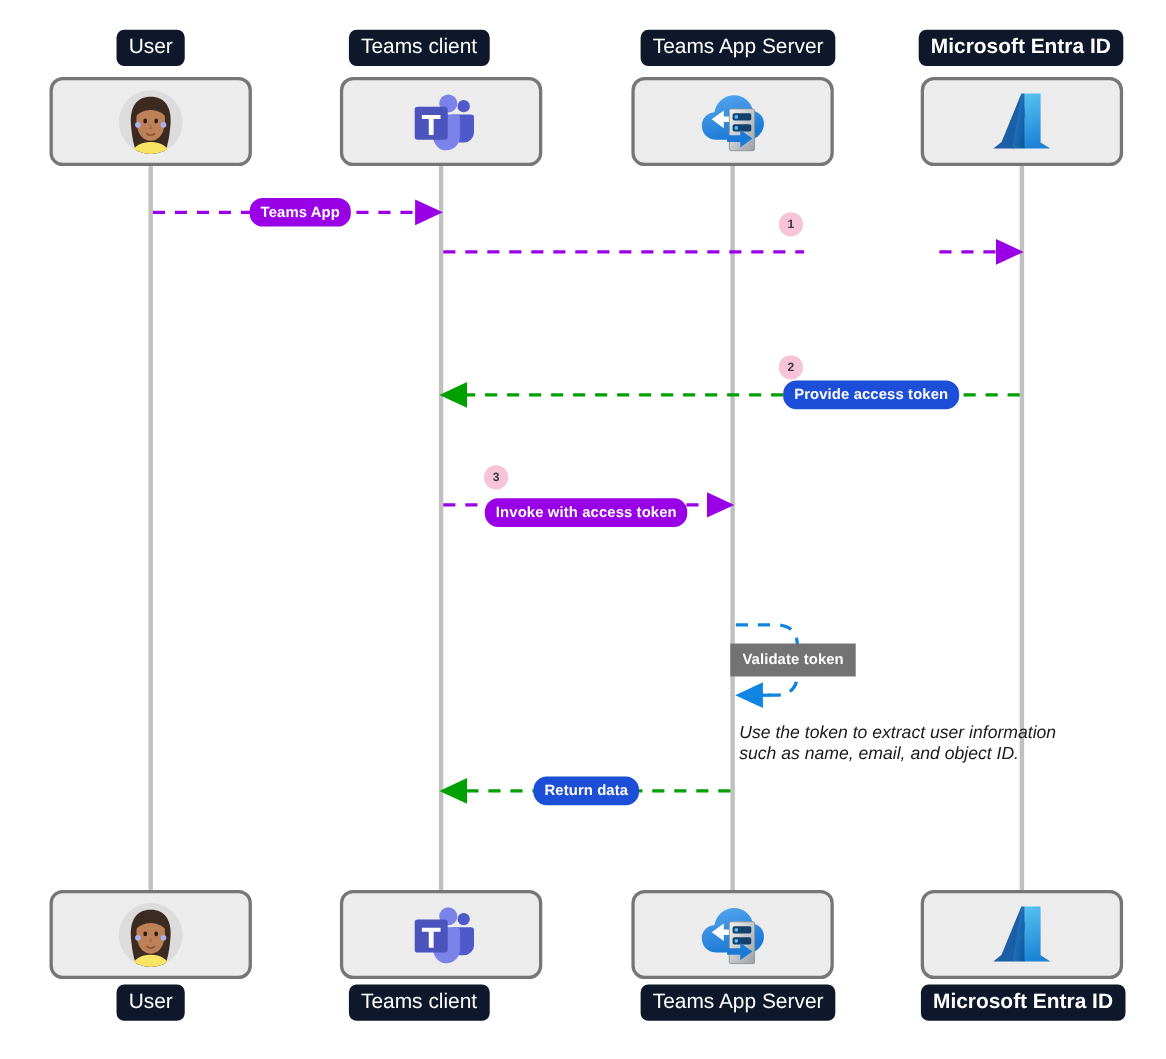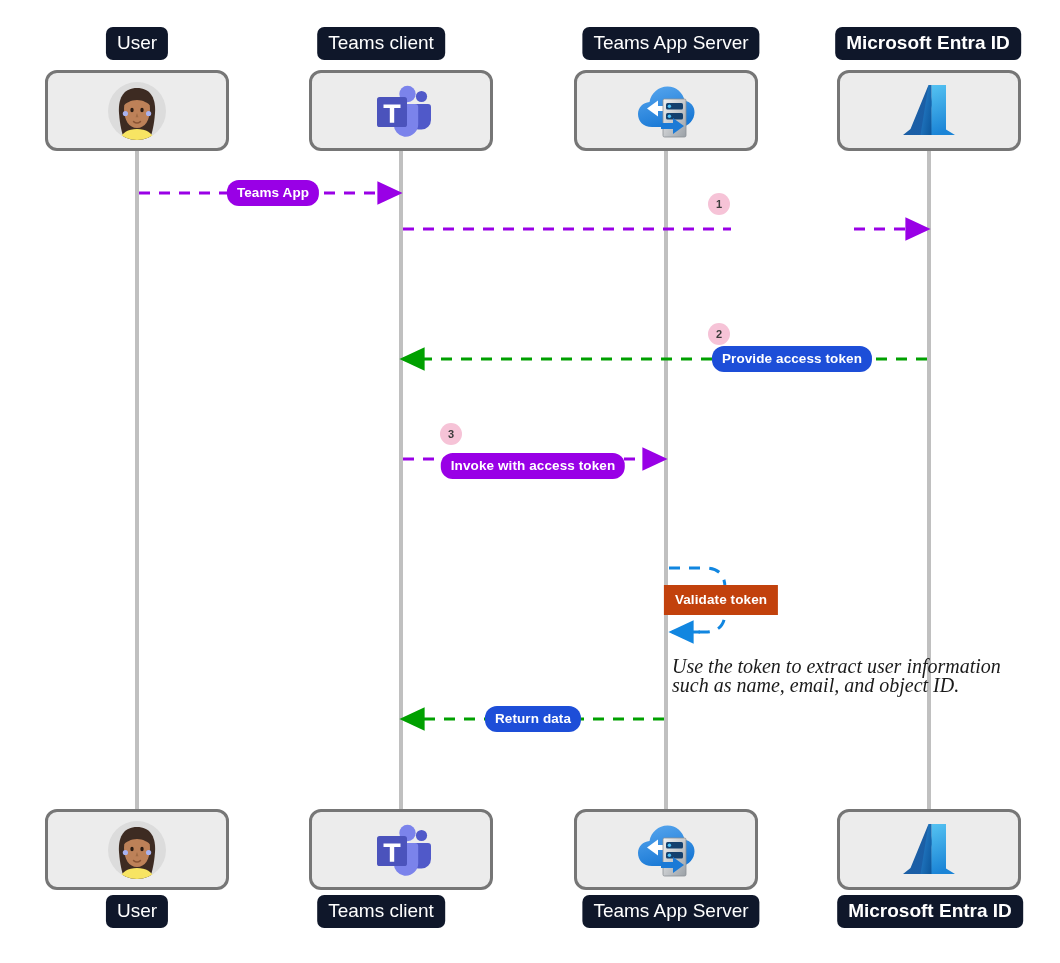--- a/index.html
+++ b/index.html
@@ -31,37 +31,37 @@
   
   .msg-label{
     position:absolute;transform:translate(-50%,-50%);
     border-radius:12px;padding:5px 10px 6px 10px;
     color:#ffffff;font-weight:bold;font-size:13.5px;line-height:15px;
     white-space:nowrap;letter-spacing:.1px;
     font-family:"Liberation Sans","DejaVu Sans",sans-serif;
   }
   .msg-label.purple{background:#9900e6;}
   .msg-label.green{background:#1d4ed8;}
-  .msg-label.blue{background:#c2410c;border-radius:0;padding:7px 11px 8px 11px;}
+  .msg-label.blue{background:#737373;border-radius:0;padding:7px 11px 8px 11px;}
 
   
   .step-badge{
     position:absolute;transform:translate(-50%,-50%);
     width:22px;height:22px;border-radius:50%;
     background:#f6c3d7;color:#3b3b3b;
     font-size:11px;font-weight:bold;
     display:flex;align-items:center;justify-content:center;
     font-family:"Liberation Sans","DejaVu Sans",sans-serif;
   }
 
   
   .note-text{
     position:absolute;font-style:italic;color:#1a1a1a;
-    font-size:20px;line-height:19px;white-space:pre-line;
-    font-family:Liberation Serif, serif;
+    font-size:16px;line-height:19px;white-space:pre-line;
+    font-family:Liberation Sans, sans-serif;
   }
 </style>
 </head>
 <body>
 
 <div id="stage">
 
   <svg class="layer" viewBox="0 0 1060 963">
     <defs>
       <marker id="arr-purple" markerWidth="9" markerHeight="9" refX="7.2" refY="4.5" orient="auto">

